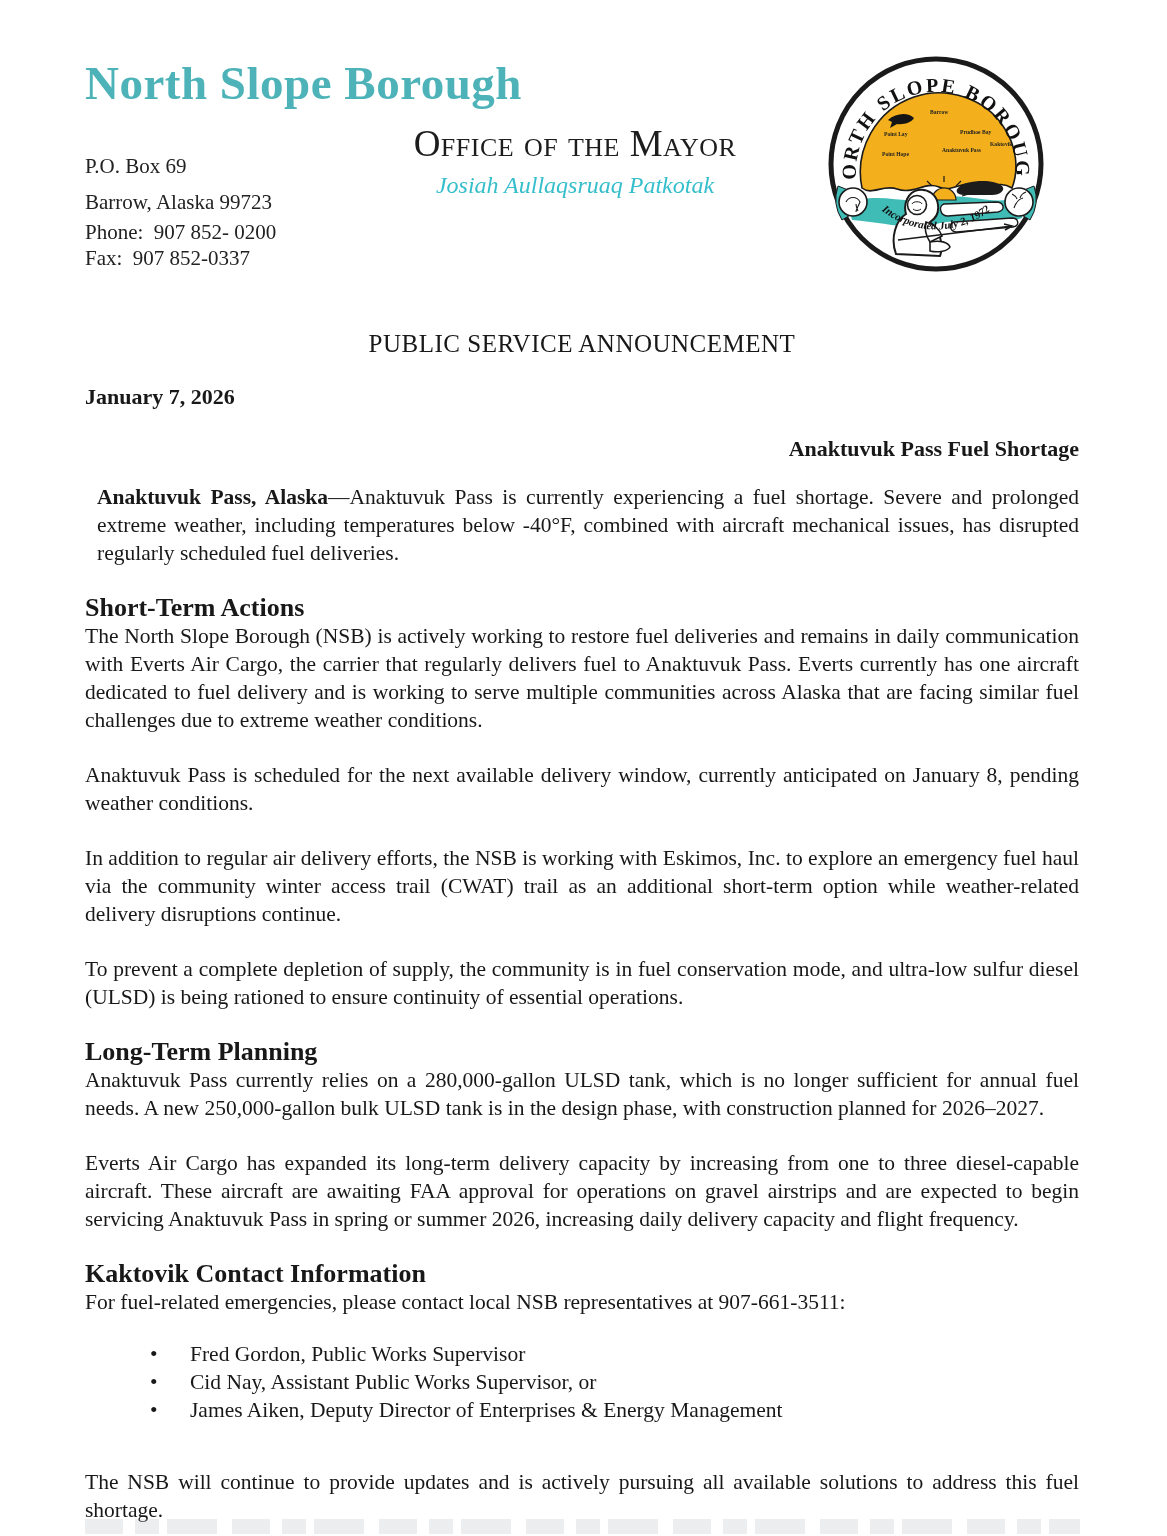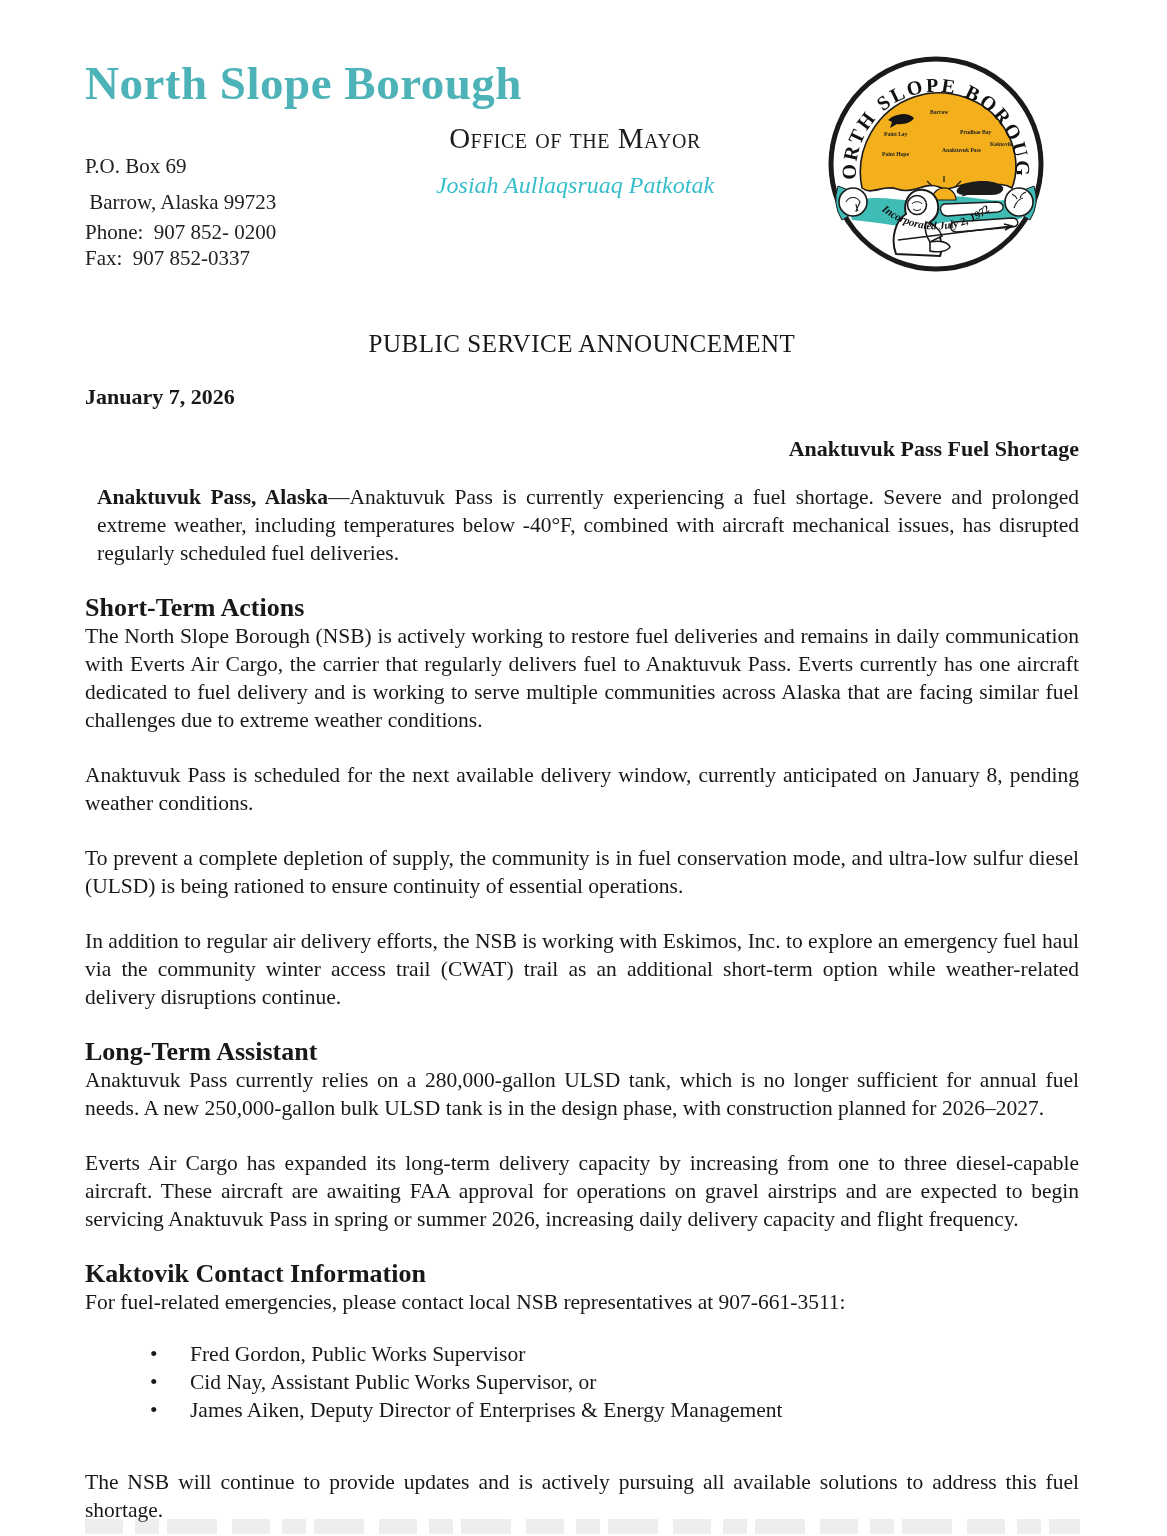--- a/index.html
+++ b/index.html
@@ -11,30 +11,30 @@
   
   .header{position:relative;height:302px;}
   .org-name{
     position:absolute;left:85px;top:56px;margin:0;
     font-size:47px;font-weight:bold;letter-spacing:.5px;
     color:#4DB3B8;
   }
   .office-line{
     position:absolute;left:408px;top:122px;width:334px;margin:0;
     text-align:center;font-variant:small-caps;font-weight:normal;
-    font-size:29px;color:#1d1d1d;letter-spacing:.5px;
+    font-size:37px;color:#1d1d1d;letter-spacing:.5px;
   }
   .mayor-name{
     position:absolute;left:408px;top:172px;width:334px;
     text-align:center;font-style:italic;font-size:24px;color:#35BECB;
   }
   .address{position:absolute;left:85px;top:154px;font-size:21px;color:#222;}
   .address div{margin:0 0 2px 0;line-height:24px;}
   .address .addr1{margin-bottom:12px;}
-  .address .addr2{margin-bottom:6px;text-align:right;}
+  .address .addr2{margin-bottom:6px;}
   
   .seal{position:absolute;left:826px;top:54px;width:220px;height:220px;}
   
   .main{margin:0 88px 0 85px;padding-top:24px;}
   .psa-title{margin:4px;text-align:center;font-size:25px;font-weight:normal;letter-spacing:.5px;}
   .psa-date{margin:26px 0 0 0;font-size:22px;font-weight:bold;}
   .psa-subject{margin:26px 0 0 0;text-align:right;font-size:22px;font-weight:bold;}
   .para{
     margin:0 0 27px 0;font-size:21.5px;line-height:28px;
     text-align:justify;
@@ -139,24 +139,24 @@
 <div class="main">
   <p class="psa-title">PUBLIC SERVICE ANNOUNCEMENT</p>
   <p class="psa-date">January 7, 2026</p>
   <p class="psa-subject">Anaktuvuk Pass Fuel Shortage</p>
 
   <p class="para lead"><b>Anaktuvuk Pass, Alaska</b><span>—Anaktuvuk Pass is currently experiencing a fuel shortage. Severe and prolonged extreme weather, including temperatures below -40°F, combined with aircraft mechanical issues, has disrupted regularly scheduled fuel deliveries.</span></p>
 
   <p class="sec-heading">Short-Term Actions</p>
   <p class="para">The North Slope Borough (NSB) is actively working to restore fuel deliveries and remains in daily communication with Everts Air Cargo, the carrier that regularly delivers fuel to Anaktuvuk Pass. Everts currently has one aircraft dedicated to fuel delivery and is working to serve multiple communities across Alaska that are facing similar fuel challenges due to extreme weather conditions.</p>
   <p class="para">Anaktuvuk Pass is scheduled for the next available delivery window, currently anticipated on January 8, pending weather conditions.</p>
+  <p class="para">In addition to regular air delivery efforts, the NSB is working with Eskimos, Inc. to explore an emergency fuel haul via the community winter access trail (CWAT) trail as an additional short-term option while weather-related delivery disruptions continue.</p>
   <p class="para">To prevent a complete depletion of supply, the community is in fuel conservation mode, and ultra-low sulfur diesel (ULSD) is being rationed to ensure continuity of essential operations.</p>
-  <p class="para">In addition to regular air delivery efforts, the NSB is working with Eskimos, Inc. to explore an emergency fuel haul via the community winter access trail (CWAT) trail as an additional short-term option while weather-related delivery disruptions continue.</p>
 
-  <p class="sec-heading">Long-Term Assistant</p>
+  <p class="sec-heading">Long-Term Planning</p>
   <p class="para">Anaktuvuk Pass currently relies on a 280,000-gallon ULSD tank, which is no longer sufficient for annual fuel needs. A new 250,000-gallon bulk ULSD tank is in the design phase, with construction planned for 2026–2027.</p>
   <p class="para">Everts Air Cargo has expanded its long-term delivery capacity by increasing from one to three diesel-capable aircraft. These aircraft are awaiting FAA approval for operations on gravel airstrips and are expected to begin servicing Anaktuvuk Pass in spring or summer 2026, increasing daily delivery capacity and flight frequency.</p>
 
   <p class="sec-heading">Kaktovik Contact Information</p>
   <p class="para" style="margin-bottom:0">For fuel-related emergencies, please contact local NSB representatives at 907-661-3511:</p>
   <ul class="contact-list">
     <li>Fred Gordon, Public Works Supervisor</li>
     <li>Cid Nay, Assistant Public Works Supervisor, or</li>
     <li>James Aiken, Deputy Director of Enterprises &amp; Energy Management</li>
   </ul>

